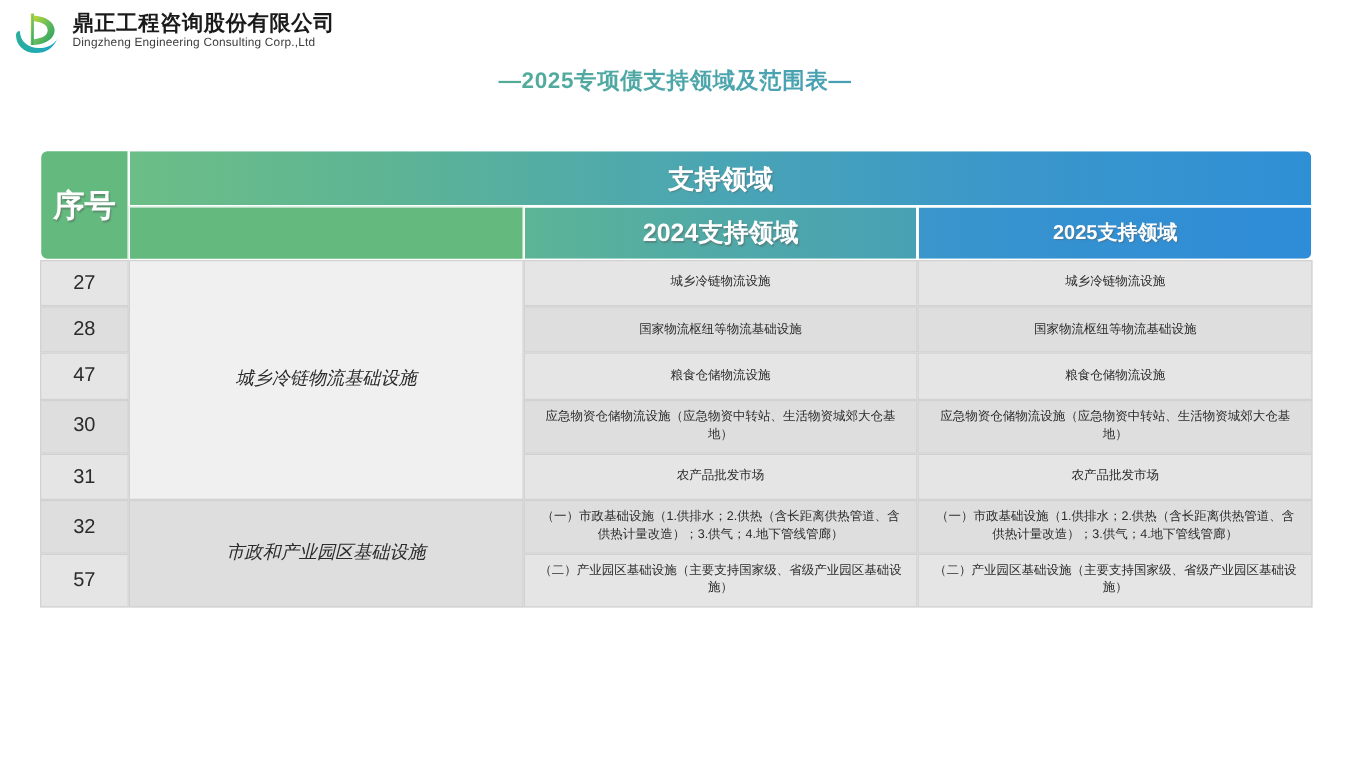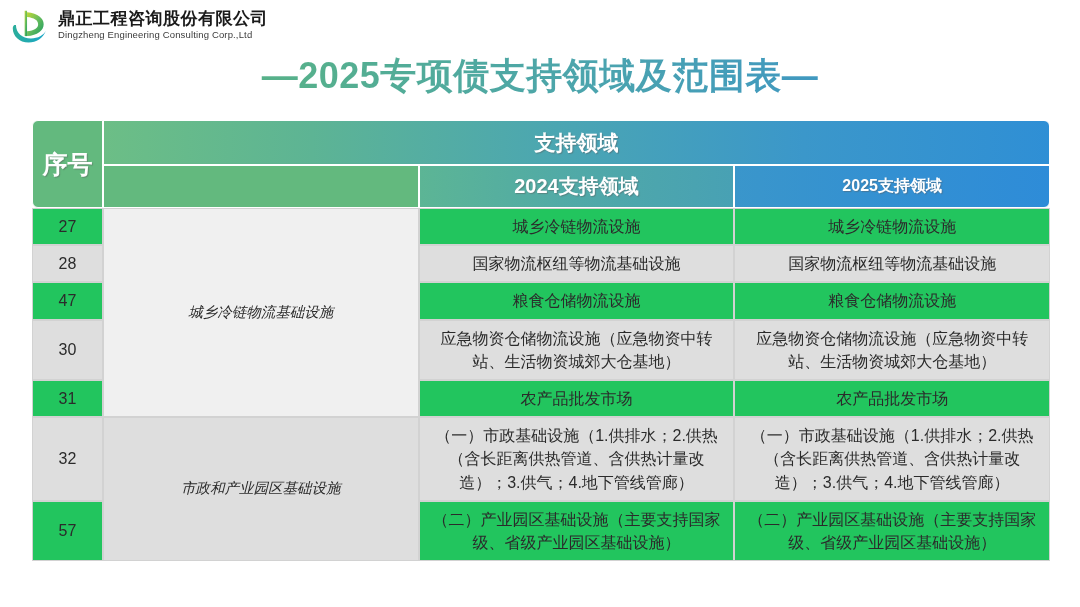--- a/index.html
+++ b/index.html
@@ -24,21 +24,21 @@
   }
   .logo-en {
     font-size: 9.5px; color: #3b3b3b; letter-spacing: 0.15px;
     white-space: nowrap; margin-top: 2px;
   }
 
   
   .doc-title {
     position: absolute; left: 0; top: 52px; width: 1080px;
     text-align: center;
-    font-size: 36px; font-weight: bold;
+    font-size: 18px; font-weight: bold;
     letter-spacing: 0.5px;
     background: linear-gradient(90deg, #5FB878 0%, #56B08C 28%, #4BA4AE 55%, #3E96C4 80%, #3B8FCB 100%);
     -webkit-background-clip: text; background-clip: text;
     -webkit-text-fill-color: transparent; color: transparent;
     white-space: nowrap;
   }
 
   
   .tbl-wrap { position: absolute; left: 32px; top: 120px; width: 1018px; }
   table.main { width: 1018px; border-collapse: separate; border-spacing: 0; table-layout: fixed; }
@@ -79,24 +79,24 @@
     background: linear-gradient(90deg, #5CB595 0%, #51AAA6 45%, #48A1B4 100%);
     font-size: 20px;
   }
   th.y2025 {
     background: linear-gradient(90deg, #3A96CB 0%, #3390D2 50%, #2E8CD8 100%);
     font-size: 16px;
     border-bottom-right-radius: 6px;
   }
 
   
-  tbody td { font-size: 16px; color: #2b2b2b; line-height: 1.45; padding: 6px 10px; }
+  tbody td { font-size: 10px; color: #2b2b2b; line-height: 1.45; padding: 6px 10px; }
   td.num { font-size: 16px; }
   td.cat { font-size: 14.5px; line-height: 1.5; font-style: italic; }
-  tr.light td { background: #22c55e; }
+  tr.light td { background: #e5e5e5; }
   tr.dark  td { background: #dedede; margin-top: 32px; }
   td.cat.light-cat { background: #f0f0f0; }
   td.cat.dark-cat  { background: #dedede; }
 </style>
 </head>
 <body>
 
 <div class="page">
 
   <div class="logo-block">

